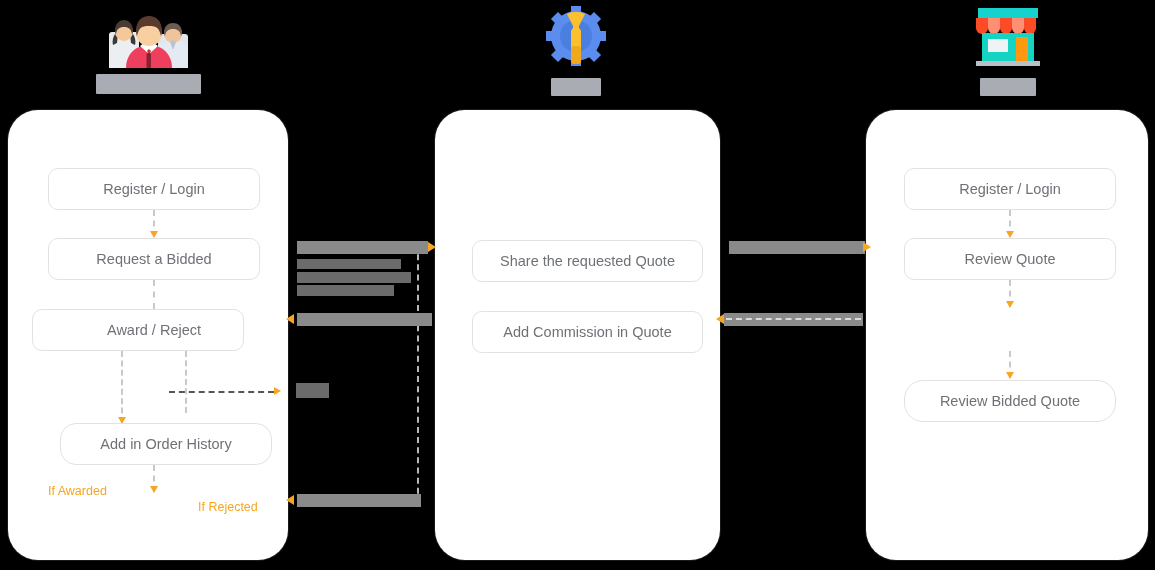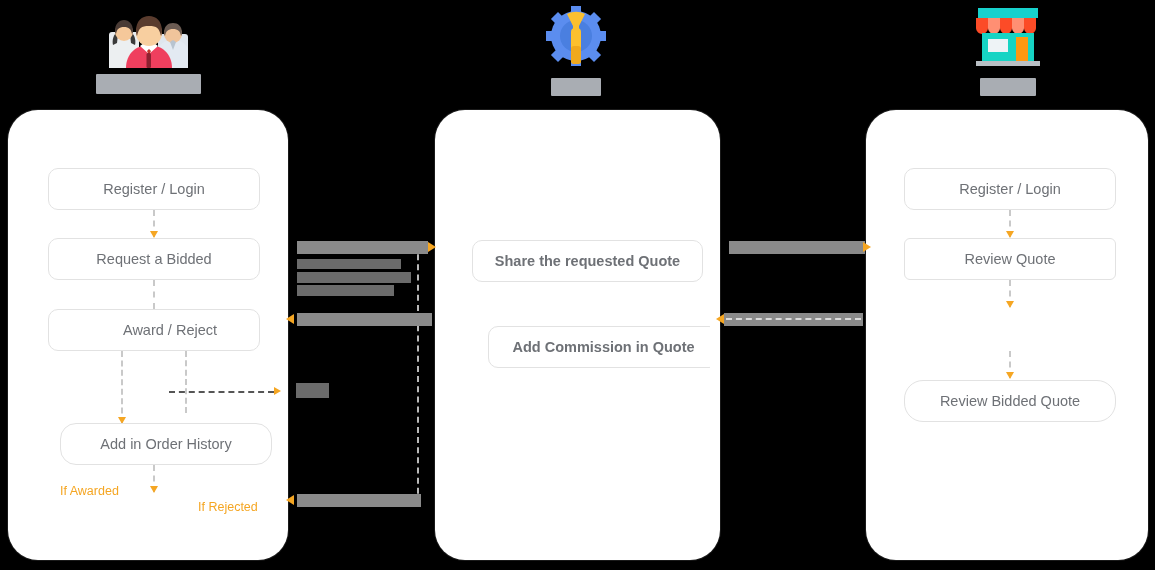--- a/index.html
+++ b/index.html
@@ -225,65 +225,65 @@
       <div class="vconn" style="left:135px; top:86px; height:27px;">
           <span class="line"></span>
           <span class="head"></span>
         </div>
 
       <div class="step" style="left:30px; top:114px; width:212px;">Request a Bidded</div>
       <div class="vconn nohead" style="left:135px; top:156px; height:29px;">
           <span class="line"></span>
         </div>
 
-      <div class="step" style="left:30px; top:185px; width:212px;padding-left:32px;">Award / Reject</div>
+      <div class="step" style="left:14px; top:185px; width:212px;padding-left:32px;">Award / Reject</div>
 
       <div class="vconn" style="left:103px; top:227px; height:72px;">
           <span class="line"></span>
           <span class="head"></span>
         </div>
 
       <div class="vconn nohead" style="left:167px; top:227px; height:62px;">
           <span class="line"></span>
         </div>
 
-      <div class="branch-label" style="left:30px; top:360px;margin-left:12px;">If Awarded</div>
+      <div class="branch-label" style="left:30px; top:360px;">If Awarded</div>
       <div class="branch-label" style="left:180px; top:376px;">If Rejected</div>
 
       <div class="step" style="left:42px; top:299px; width:212px;border-radius:16px;">Add in Order History</div>
       <div class="vconn" style="left:135px; top:341px; height:27px;">
           <span class="line"></span>
           <span class="head"></span>
         </div>
 
     </div>
   </div>
 
   <div class="hconn" style="left:169px; top:391px; width:105px;">
     <span class="line"></span>
       <span class="head-r"></span>
   </div>
 
-  <div class="phone" style="left:435px; top:110px; width:285px; height:450px;font-weight:bold;">
+  <div class="phone" style="left:435px; top:110px; width:285px; height:450px;">
     <div class="phone-screen">
       <div class="step" style="left:27px; top:116px; width:231px;">Share the requested Quote</div>
-      <div class="step" style="left:27px; top:202px; width:231px;margin-left:16px;">Add Commission in Quote</div>
+      <div class="step" style="left:27px; top:187px; width:231px;">Add Commission in Quote</div>
     </div>
   </div>
 
   <div class="phone" style="left:866px; top:110px; width:282px; height:450px;">
     <div class="phone-screen">
 
       <div class="step" style="left:28px; top:44px; width:212px;">Register / Login</div>
       <div class="vconn" style="left:133px; top:86px; height:27px;">
           <span class="line"></span>
           <span class="head"></span>
         </div>
 
-      <div class="step" style="left:28px; top:114px; width:212px;border-radius:6px;">Review Quote</div>
+      <div class="step" style="left:28px; top:114px; width:212px;">Review Quote</div>
       <div class="vconn" style="left:133px; top:156px; height:27px;">
           <span class="line"></span>
           <span class="head"></span>
         </div>
 
       <div class="vconn" style="left:133px; top:227px; height:27px;">
           <span class="line"></span>
           <span class="head"></span>
         </div>
 

